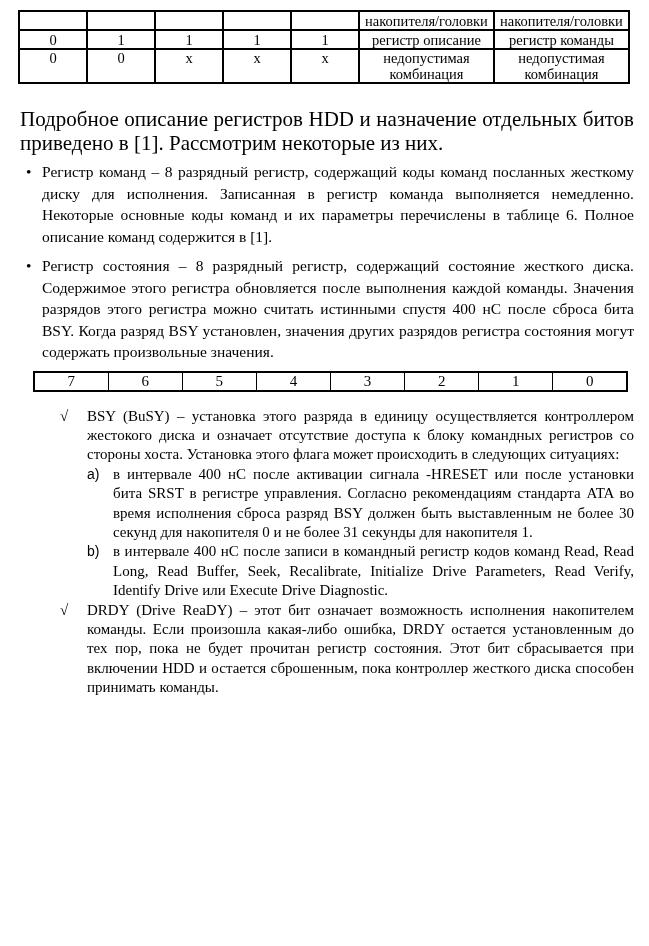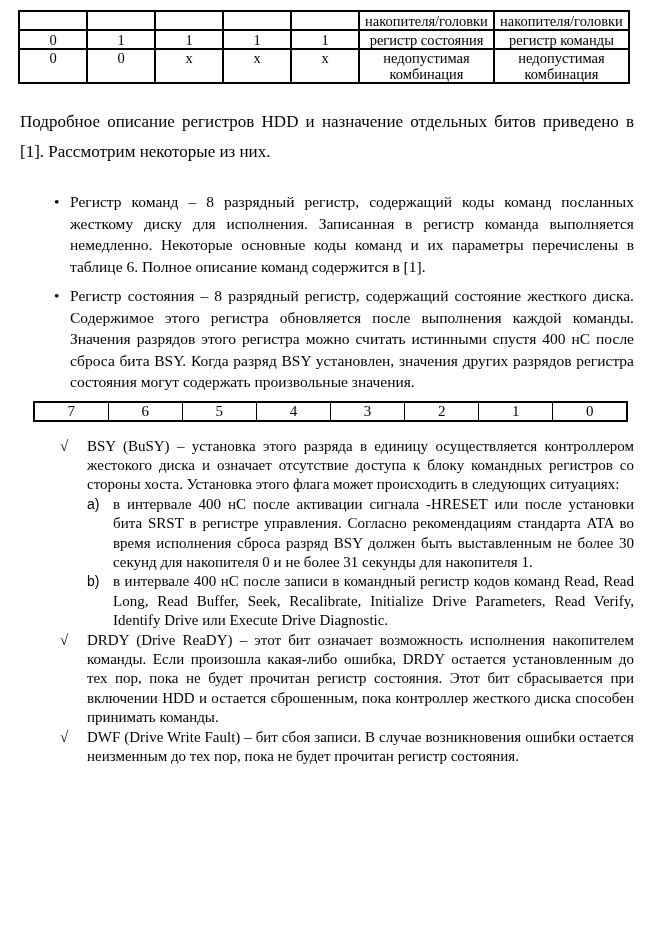--- a/index.html
+++ b/index.html
@@ -30,27 +30,27 @@
     vertical-align: middle;
     overflow: hidden;
   }
   table.cont-table tr:nth-child(1) td { height: 17px; }
   table.cont-table tr:nth-child(2) td { height: 17px; }
   table.cont-table tr:nth-child(3) td { height: 32px; vertical-align: top; }
 
   
   .intro {
     margin: 23px 15px 0 20px;
-    font-size: 17px;
-    line-height: 30px;
-    text-align: justify;
-  }
-
-  
-  .bullet-list { margin-top: 24px; padding-left: 28px; }
+    font-size: 21px;
+    line-height: 24px;
+    text-align: justify;
+  }
+
+  
+  .bullet-list { margin-top: 6px; }
   .bullet {
     margin: 0 15px 8px 42px;
     text-indent: -16px;
     font-size: 15.5px;
     line-height: 21.5px;
     text-align: justify;
   }
   .bullet .mk {
     display: inline-block;
     width: 16px;
@@ -127,21 +127,21 @@
         <td></td>
         <td>накопителя/головки</td>
         <td>накопителя/головки</td>
       </tr>
       <tr>
         <td>0</td>
         <td>1</td>
         <td>1</td>
         <td>1</td>
         <td>1</td>
-        <td>регистр состояния</td>
+        <td>регистр описание</td>
         <td>регистр команды</td>
       </tr>
       <tr>
         <td>0</td>
         <td>0</td>
         <td>x</td>
         <td>x</td>
         <td>x</td>
         <td>недопустимая комбинация</td>
         <td>недопустимая комбинация</td>
@@ -185,19 +185,16 @@
       <span class="mk">a)</span><span>в интервале 400 нС после активации сигнала -HRESET или после установки бита SRST в регистре управления. Согласно рекомендациям стандарта ATA во время исполнения сброса разряд BSY должен быть выставленным не более 30 секунд для накопителя 0 и не более 31 секунды для накопителя 1.</span>
     </div>
     <div class="sub-item">
       <span class="mk">b)</span><span>в интервале 400 нС после записи в командный регистр кодов команд Read, Read Long, Read Buffer, Seek, Recalibrate, Initialize Drive Parameters, Read Verify, Identify Drive или Execute Drive Diagnostic.</span>
     </div>
 
     <div class="check-item">
       <span class="mk">√</span><span>DRDY (Drive ReaDY) – этот бит означает возможность исполнения накопителем команды. Если произошла какая-либо ошибка, DRDY остается установленным до тех пор, пока не будет прочитан регистр состояния. Этот бит сбрасывается при включении HDD и остается сброшенным, пока контроллер жесткого диска способен принимать команды.</span>
     </div>
 
-    <div class="check-item">
-      <span class="mk">√</span><span>DWF (Drive Write Fault) – бит сбоя записи. В случае возникновения ошибки остается неизменным до тех пор, пока не будет прочитан регистр состояния.</span>
-    </div>
 
   </div>
 
 </div>
 
 </body></html>

